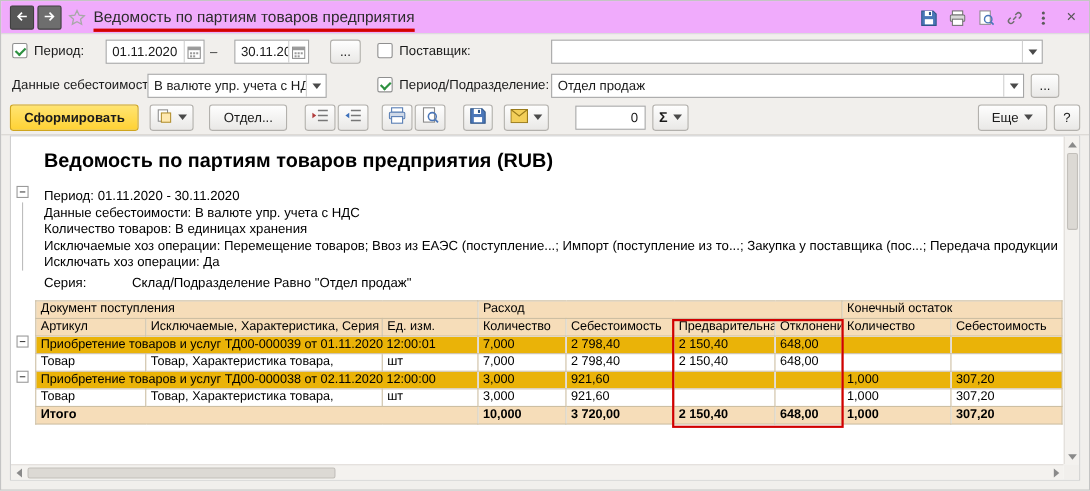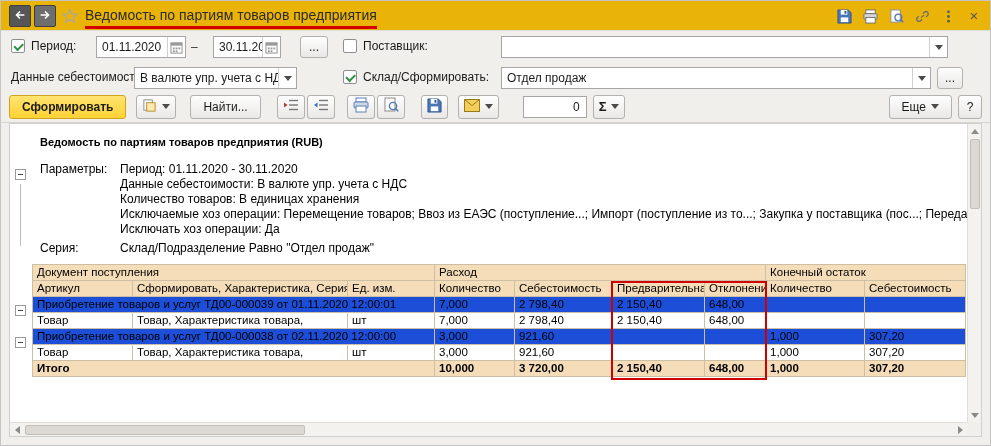--- a/index.html
+++ b/index.html
@@ -1,20 +1,20 @@
 <!DOCTYPE html>
 <html><head>
 <meta charset="utf-8">
 <style>
   * { box-sizing: border-box; margin: 0; padding: 0; }
   body { margin: 0; background: #ffffff; font-family: "Liberation Sans", "DejaVu Sans", sans-serif; }
   .app { position: relative; width: 991px; height: 446px; background: #f1efec; border: 1px solid #c4c4c4; overflow: hidden; font-size: 12px; color: #1a1a1a; }
 
   
-  .titlebar { position: absolute; top: 0; left: 0; right: 0; height: 30px; background: #eab308; border-bottom: 1px solid #dcdcdc; }
+  .titlebar { position: absolute; top: 0; left: 0; right: 0; height: 30px; background: #f0abfc; border-bottom: 1px solid #dcdcdc; }
   .navbtn { position: absolute; top: 4px; width: 22px; height: 22px; border: 1px solid #3f3f3f; border-radius: 2px; display: flex; align-items: center; justify-content: center; cursor: pointer; }
   .navbtn.back { left: 8px; background: #565656; }
   .navbtn.fwd  { left: 33px; background: #6e6e6e; }
   .star { position: absolute; left: 61px; top: 7px; width: 16px; height: 16px; cursor: pointer; }
   .wtitle { position: absolute; left: 84px; top: 6px; font-size: 14px; color: #2b2b2b; white-space: nowrap; }
   .red-underline { position: absolute; left: 84px; top: 25px; width: 292px; height: 3px; background: #d40000; }
   .tb-icons { position: absolute; right: 8px; top: 7px; display: flex; gap: 10px; align-items: center; }
   .tbicon { width: 16px; height: 16px; display: flex; align-items: center; justify-content: center; cursor: pointer; }
   .tbicon.close { font-size: 15px; color: #555; line-height: 16px; }
 
@@ -36,35 +36,35 @@
   .btn.primary { background: linear-gradient(#ffe472, #ffd234); border-color: #cfa51e; font-weight: bold; }
   .btn.iconbtn { padding: 0 5px; }
   .btn.help { width: 24px; justify-content: center; padding: 0; }
   .numfield { width: 64px; height: 22px; background: #fff; border: 1px solid #a6a6a6; display: flex; align-items: center; justify-content: flex-end; padding: 0 6px; }
   .sigma { font-weight: bold; font-size: 13px; }
   .spacer { flex: 1; }
 
   
   .report { position: absolute; top: 122px; left: 8px; right: 8px; bottom: 8px; background: #fff; border: 1px solid #cfcfcf; }
   .report-content { position: absolute; top: 0; left: 0; right: 14px; bottom: 14px; overflow: hidden; }
-  .rtitle { margin: 12px 0 0 30px; font-size: 11px; font-weight: bold; color: #000; }
+  .rtitle { margin: 12px 0 0 30px; font-size: 18px; font-weight: bold; color: #000; }
   .params { margin: 14px 0 0 30px; font-size: 12px; color: #000; }
   .prow { display: flex; }
   .plabel { width: 80px; flex: none; line-height: 15px; }
   .plines div, .pval { line-height: 15px; white-space: nowrap; }
   .otbor { margin-top: 4px; }
   .gutter .toggle { position: absolute; left: 5px; width: 11px; height: 11px; border: 1px solid #9a9a9a; background: #fff; cursor: pointer; }
   .gutter .toggle::after { content: ""; position: absolute; left: 2px; top: 4px; width: 5px; height: 1px; background: #444; }
   .gutter .vline { position: absolute; left: 10px; top: 60px; width: 1px; height: 62px; background: #bdbdbd; }
 
   .twrap { position: relative; margin: 8px 0 0 22px; width: 933px; }
   table.rep { border-collapse: collapse; table-layout: fixed; width: 933px; font-size: 11.5px; color: #000; border-radius: 21px; }
   table.rep th, table.rep td { border: 1px solid #cdbfa3; padding: 0 4px; height: 16px; line-height: 15px; overflow: hidden; white-space: nowrap; text-align: left; }
   table.rep thead th { background: #f6ddb9; font-weight: normal; }
-  tr.row-group td { background: #1d4ed8; }
+  tr.row-group td { background: #eab308; }
   tr.row-item td { background: #fff; }
   tr.row-total td { background: #f6ddb9; font-weight: bold; height: 15px; }
   td.num { text-align: right; }
   .redbox { position: absolute; left: 579px; top: 17px; width: 156px; height: 99px; border: 2px solid #d10000; pointer-events: none; }
 
   
   .vscroll { position: absolute; top: 0; right: 0; bottom: 14px; width: 14px; background: #f4f2ef; border-left: 1px solid #e0ddd9; }
   .hscroll { position: absolute; left: 0; right: 14px; bottom: 0; height: 14px; background: #f4f2ef; border-top: 1px solid #e0ddd9; }
   .corner { position: absolute; right: 0; bottom: 0; width: 14px; height: 14px; background: #f1efec; }
   .sarr { position: absolute; width: 14px; height: 14px; display: flex; align-items: center; justify-content: center; cursor: pointer; }
@@ -200,21 +200,21 @@
 
     <span class="label" style="left:10px;top:39px">Данные себестоимости:</span>
     <div class="combo" style="left:133px;top:36px;width:163px">
       <span class="val">В валюте упр. учета с НДС</span>
       <span class="icon-slot">
           <span class="arr-dn"></span>
         </span>
     </div>
     <label class="chkline" style="left:342px;top:39px">
       <span class="cb checked"></span>
-      <span>Склад/Сформировать:</span>
+      <span>Период/Подразделение:</span>
     </label>
     <div class="combo" style="left:500px;top:36px;width:430px">
       <span class="val">Отдел продаж</span>
       <span class="icon-slot">
           <span class="arr-dn"></span>
         </span>
     </div>
     <button class="btn" style="position:absolute;left:936px;top:36px;width:26px;height:22px;justify-content:center;padding:0">...</button>
   </div>
 
@@ -222,21 +222,21 @@
     <button class="btn primary">Сформировать</button>
     <button class="btn iconbtn" style="margin-left:10px">
       <span>
         <svg width="15" height="15" viewBox="0 0 16 16">
             <rect x="2" y="2" width="9" height="11" fill="#fff" stroke="#8a8a8a"></rect>
             <rect x="5" y="5" width="9" height="9" fill="#ffe9b0" stroke="#b08c2a"></rect>
           </svg>
       </span>
       <span class="arr-dn"></span>
     </button>
-    <button class="btn" style="margin-left:14px">Найти...</button>
+    <button class="btn" style="margin-left:14px">Отдел...</button>
     <button class="btn iconbtn" style="margin-left:16px">
       <span>
         <svg width="16" height="14" viewBox="0 0 16 14">
             <g stroke="#777" stroke-width="1.4">
               <line x1="6" y1="2.5" x2="15" y2="2.5"></line>
               <line x1="6" y1="7" x2="15" y2="7"></line>
               <line x1="6" y1="11.5" x2="15" y2="11.5"></line>
             </g>
             <path d="M1 4.5l3.5 2.5L1 9.5z" fill="#b23b3b"></path>
           </svg>
@@ -308,21 +308,20 @@
     <div class="report-content">
       <div class="gutter">
         <span class="toggle" style="top:45px"></span>
         <span class="vline"></span>
         <span class="toggle" style="top:181px"></span>
         <span class="toggle" style="top:213px"></span>
       </div>
       <div class="rtitle">Ведомость по партиям товаров предприятия (RUB)</div>
       <div class="params">
         <div class="prow">
-          <span class="plabel">Параметры:</span>
           <div class="plines">
             <div>Период: 01.11.2020 - 30.11.2020</div>
             <div>Данные себестоимости: В валюте упр. учета с НДС</div>
             <div>Количество товаров: В единицах хранения</div>
             <div>Исключаемые хоз операции: Перемещение товаров; Ввоз из ЕАЭС (поступление...; Импорт (поступление из то...; Закупка у поставщика (пос...; Передача продукции</div>
             <div>Исключать хоз операции: Да</div>
           </div>
         </div>
         <div class="prow otbor">
           <span class="plabel">Серия:</span>
@@ -343,21 +342,21 @@
               <col style="width:101px">
           </colgroup>
           <thead>
               <tr>
                 <th colspan="3">Документ поступления</th>
                 <th colspan="4">Расход</th>
                 <th colspan="2">Конечный остаток</th>
               </tr>
               <tr>
                 <th>Артикул</th>
-                <th>Сформировать, Характеристика, Серия</th>
+                <th>Исключаемые, Характеристика, Серия</th>
                 <th>Ед. изм.</th>
                 <th>Количество</th>
                 <th>Себестоимость</th>
                 <th>Предварительная</th>
                 <th>Отклонение</th>
                 <th>Количество</th>
                 <th>Себестоимость</th>
               </tr>
             </thead>
           <tbody>

